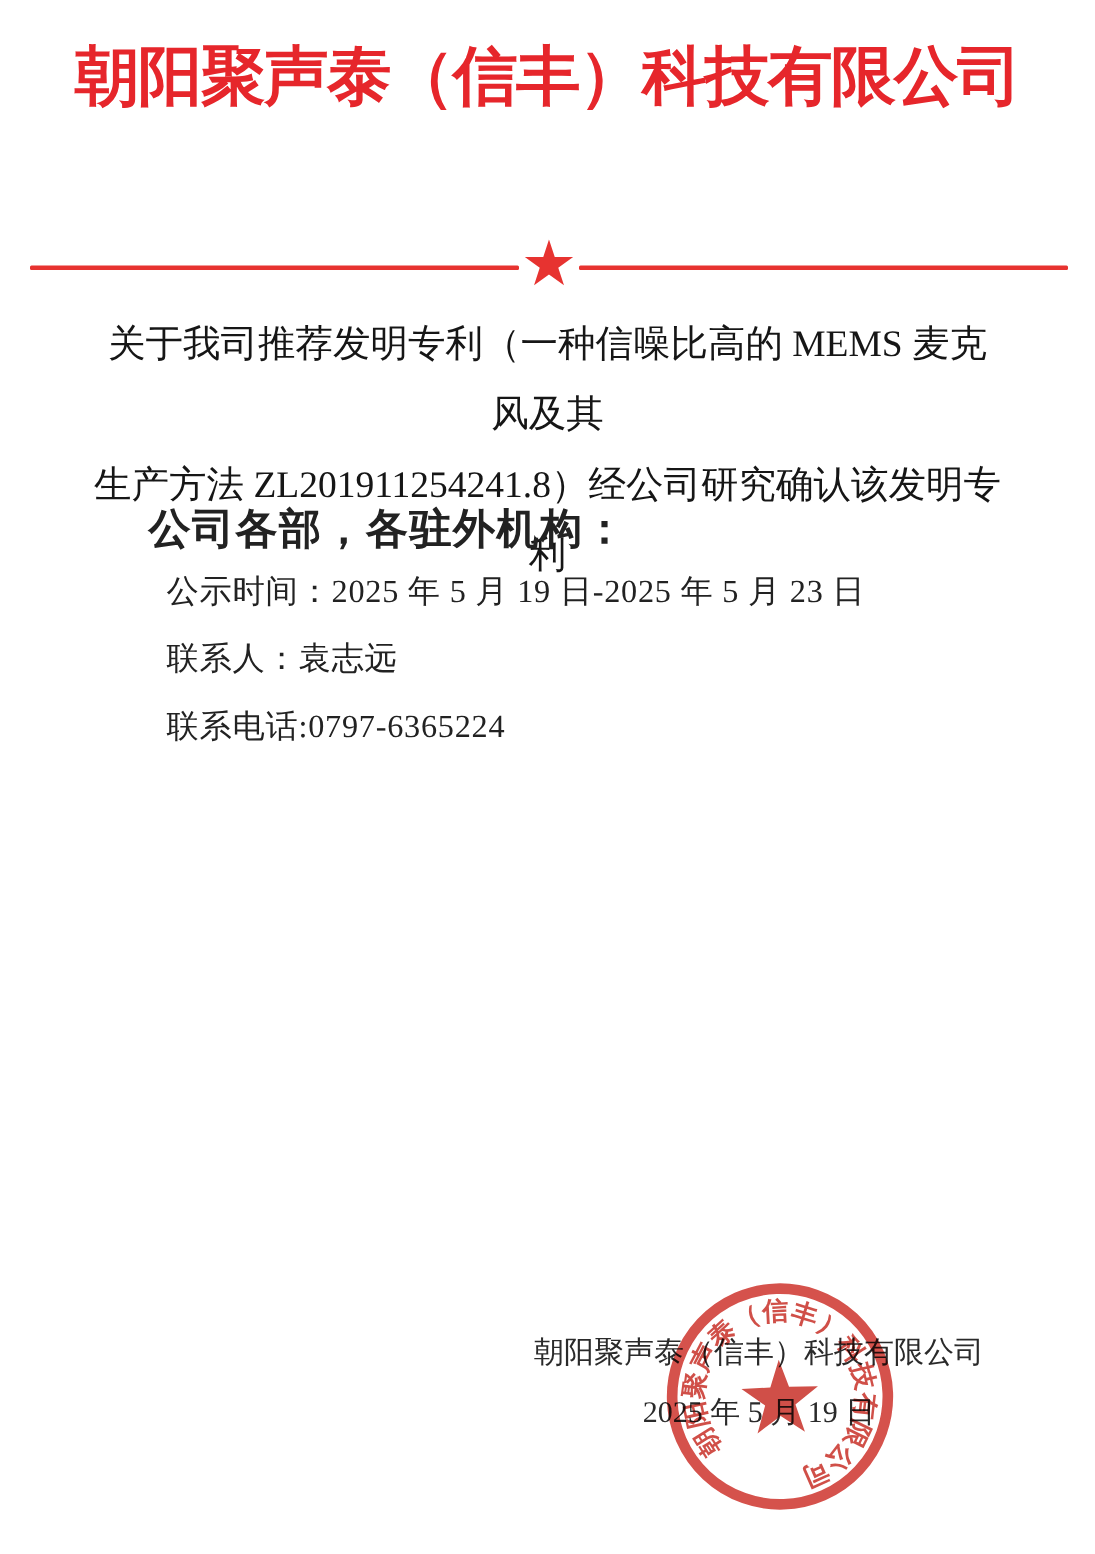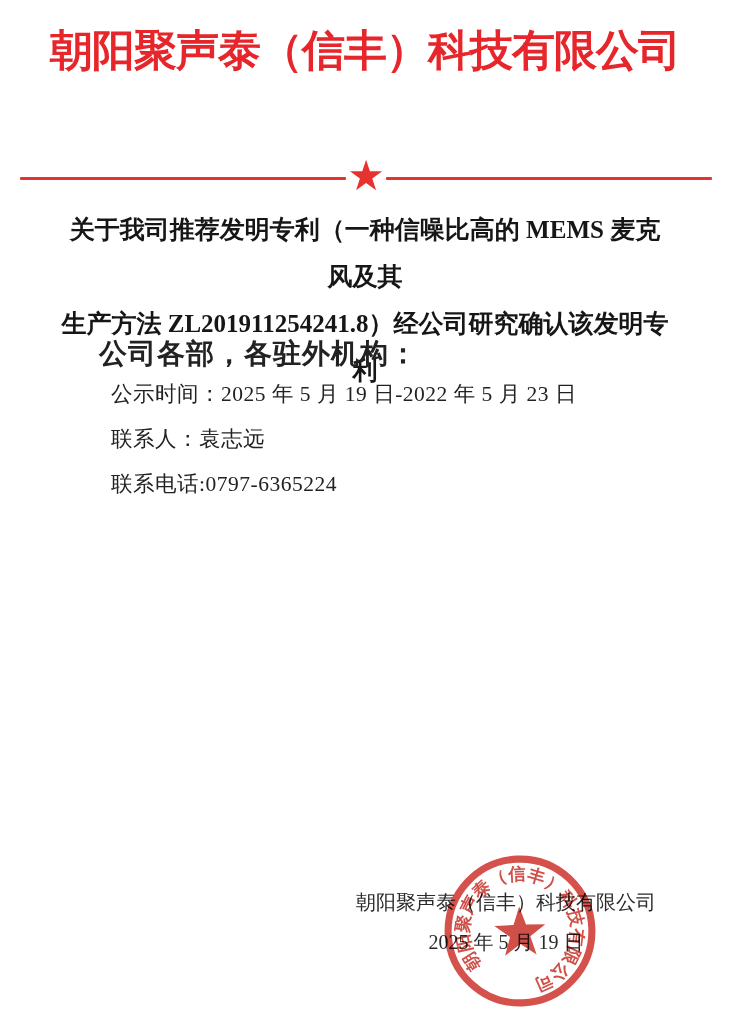--- a/index.html
+++ b/index.html
@@ -35,21 +35,21 @@
   }
   .divider .star{
     font-family:"DejaVu Sans",sans-serif;
     font-size:42px;line-height:1;
     color:#e73330;
     margin:0 1px 4px 1px;
   }
   .doc-title{
     position:absolute;top:206px;left:60px;right:60px;
     text-align:center;
-    font-size:25px;font-weight:bold;
+    font-size:25px;font-weight:normal;
     line-height:47px;
     color:#161616;
   }
   .content{
     position:absolute;top:336px;left:68px;right:66px;
     font-size:21.5px;
     color:#222222;
   }
   .salutation{
     font-weight:bold;
@@ -108,21 +108,21 @@
     <span class="seg"></span>
   </div>
 
   <div class="doc-title">
     <div>关于我司推荐发明专利（一种信噪比高的 MEMS 麦克风及其</div>
     <div>生产方法 ZL201911254241.8）经公司研究确认该发明专利</div>
   </div>
 
   <div class="content">
     <div class="salutation">公司各部，各驻外机构：</div>
-    <div class="info-line">公示时间：2025 年 5 月 19 日-2022 年 5 月 23 日</div>
+    <div class="info-line">公示时间：2025 年 5 月 19 日-2025 年 5 月 23 日</div>
     <div class="info-line">联系人：袁志远</div>
     <div class="info-line">联系电话:0797-6365224</div>
   </div>
 
   <div class="signature">
     <div class="sig-company">朝阳聚声泰（信丰）科技有限公司</div>
     <div class="sig-date">2025 年 5 月 19 日</div>
   </div>
 
   <svg class="stamp" viewBox="0 0 200 200" xmlns="http://www.w3.org/2000/svg">

